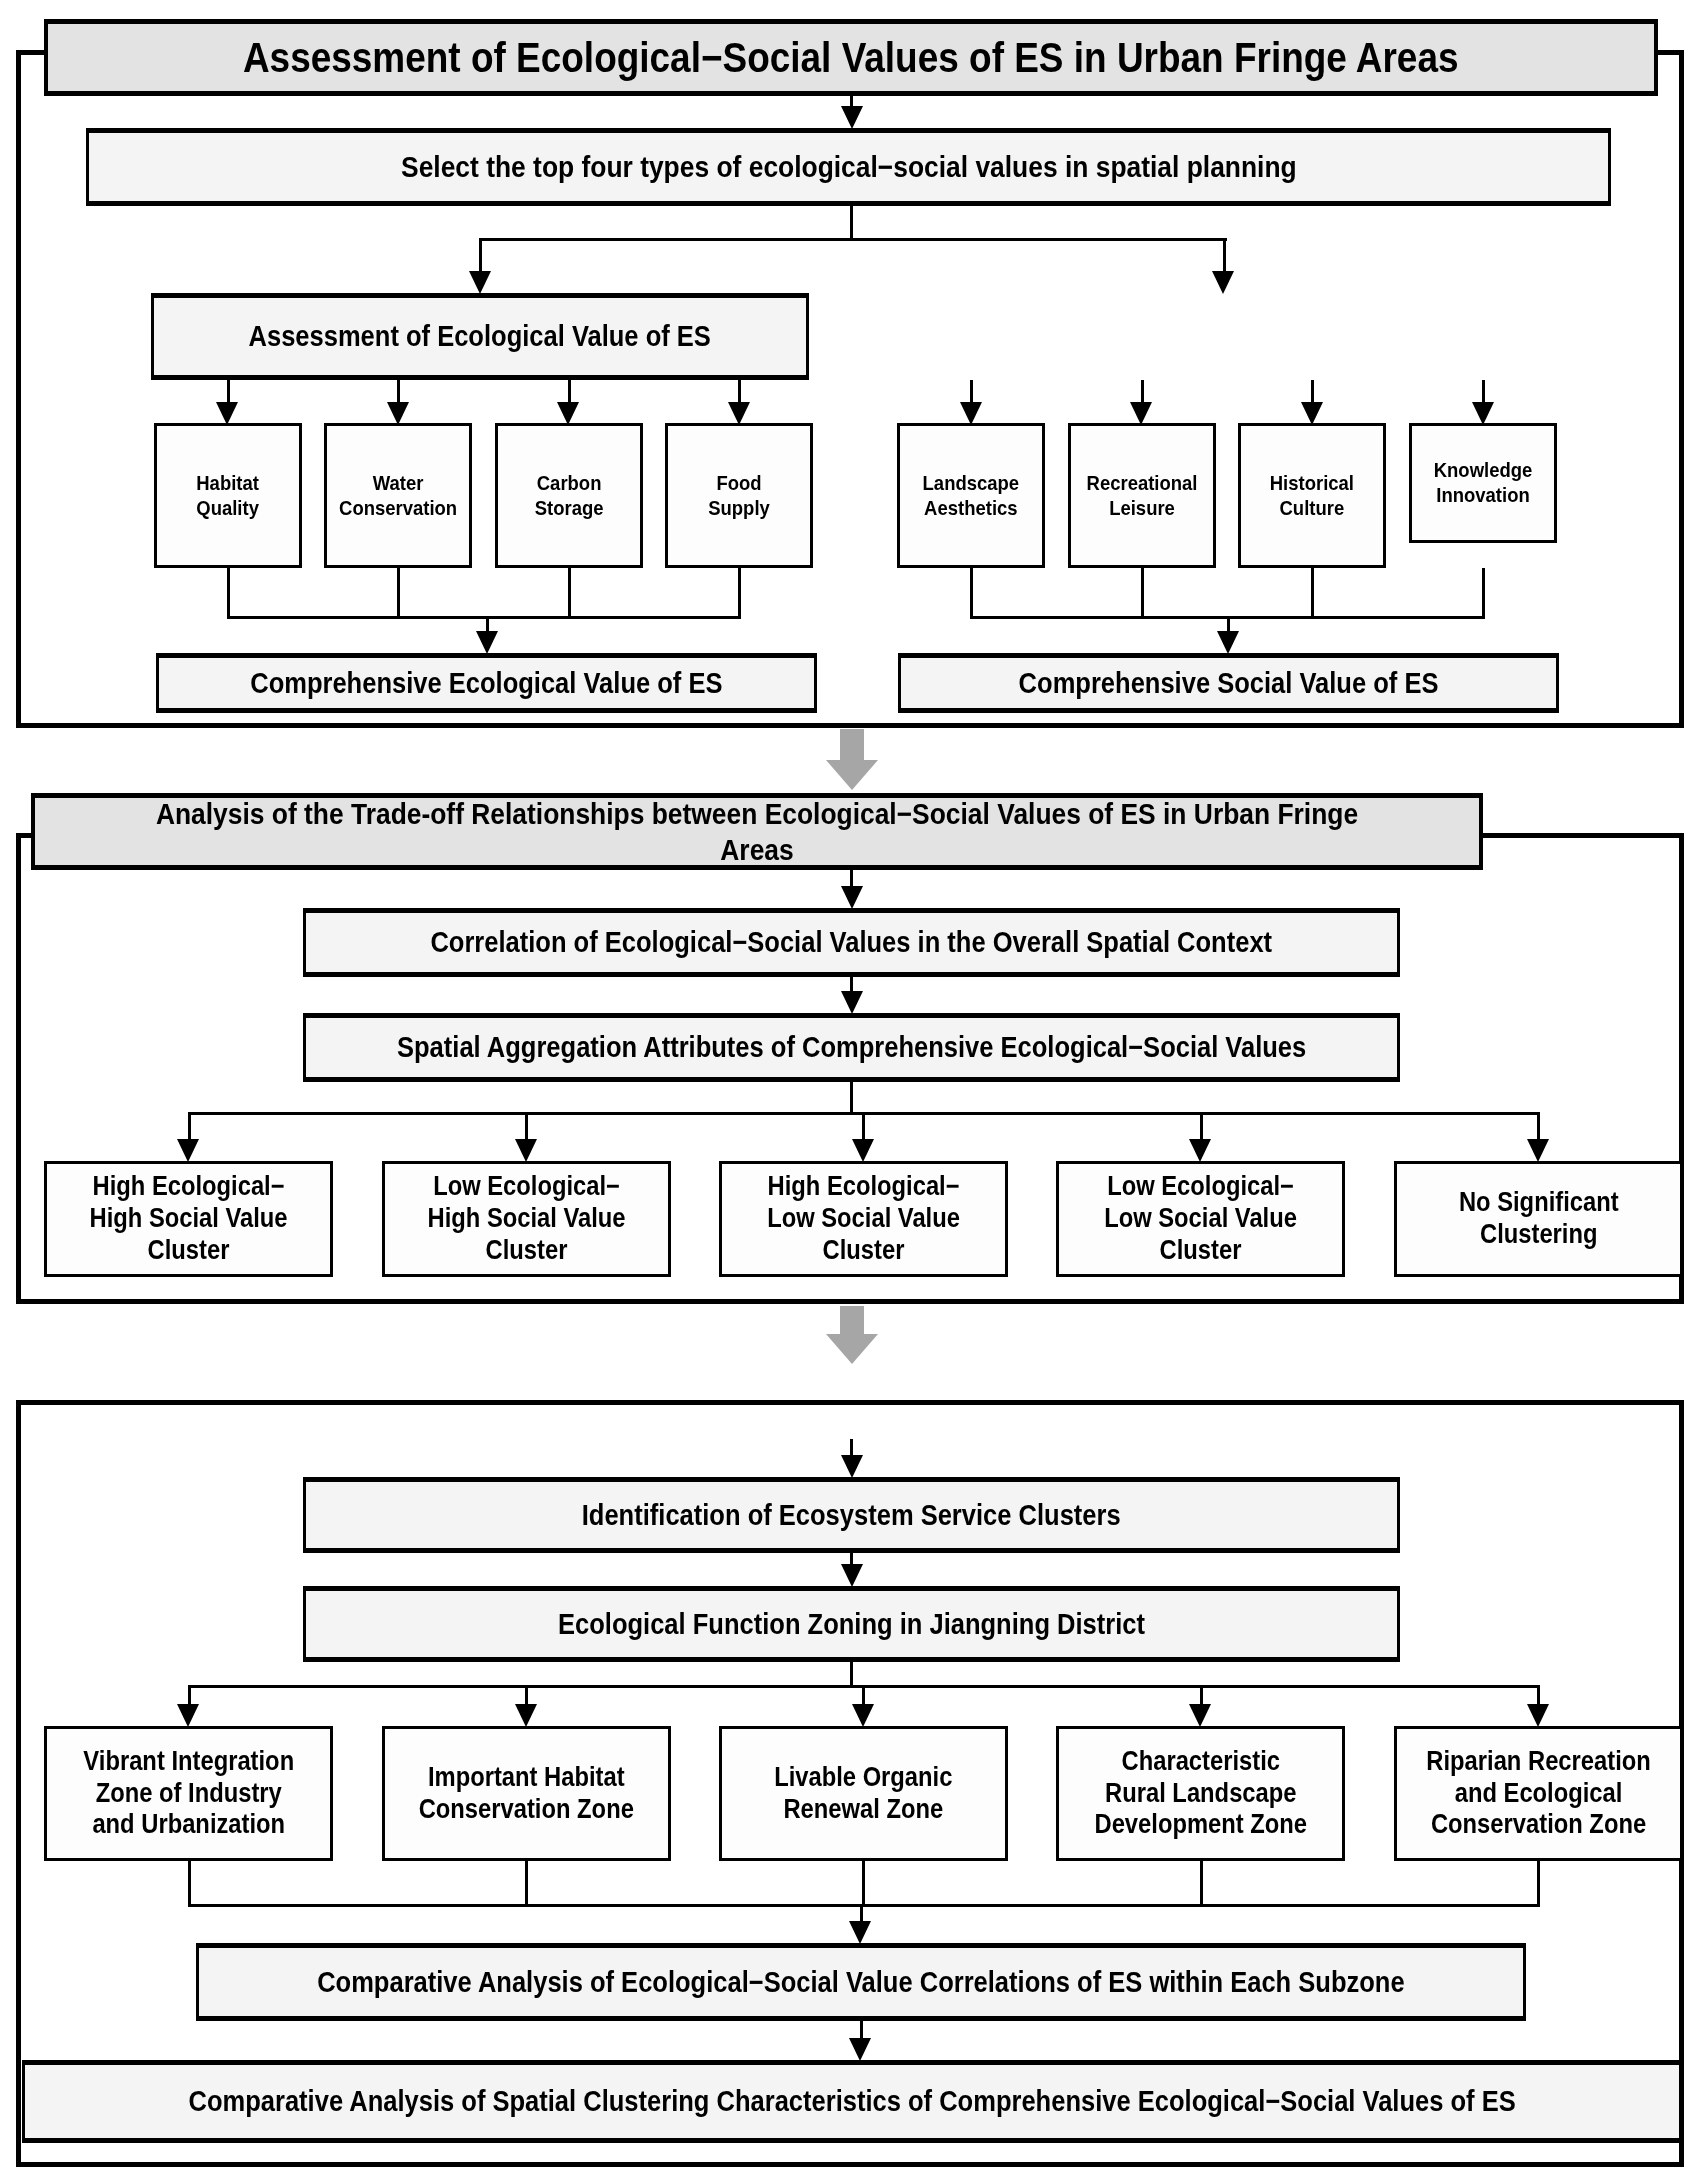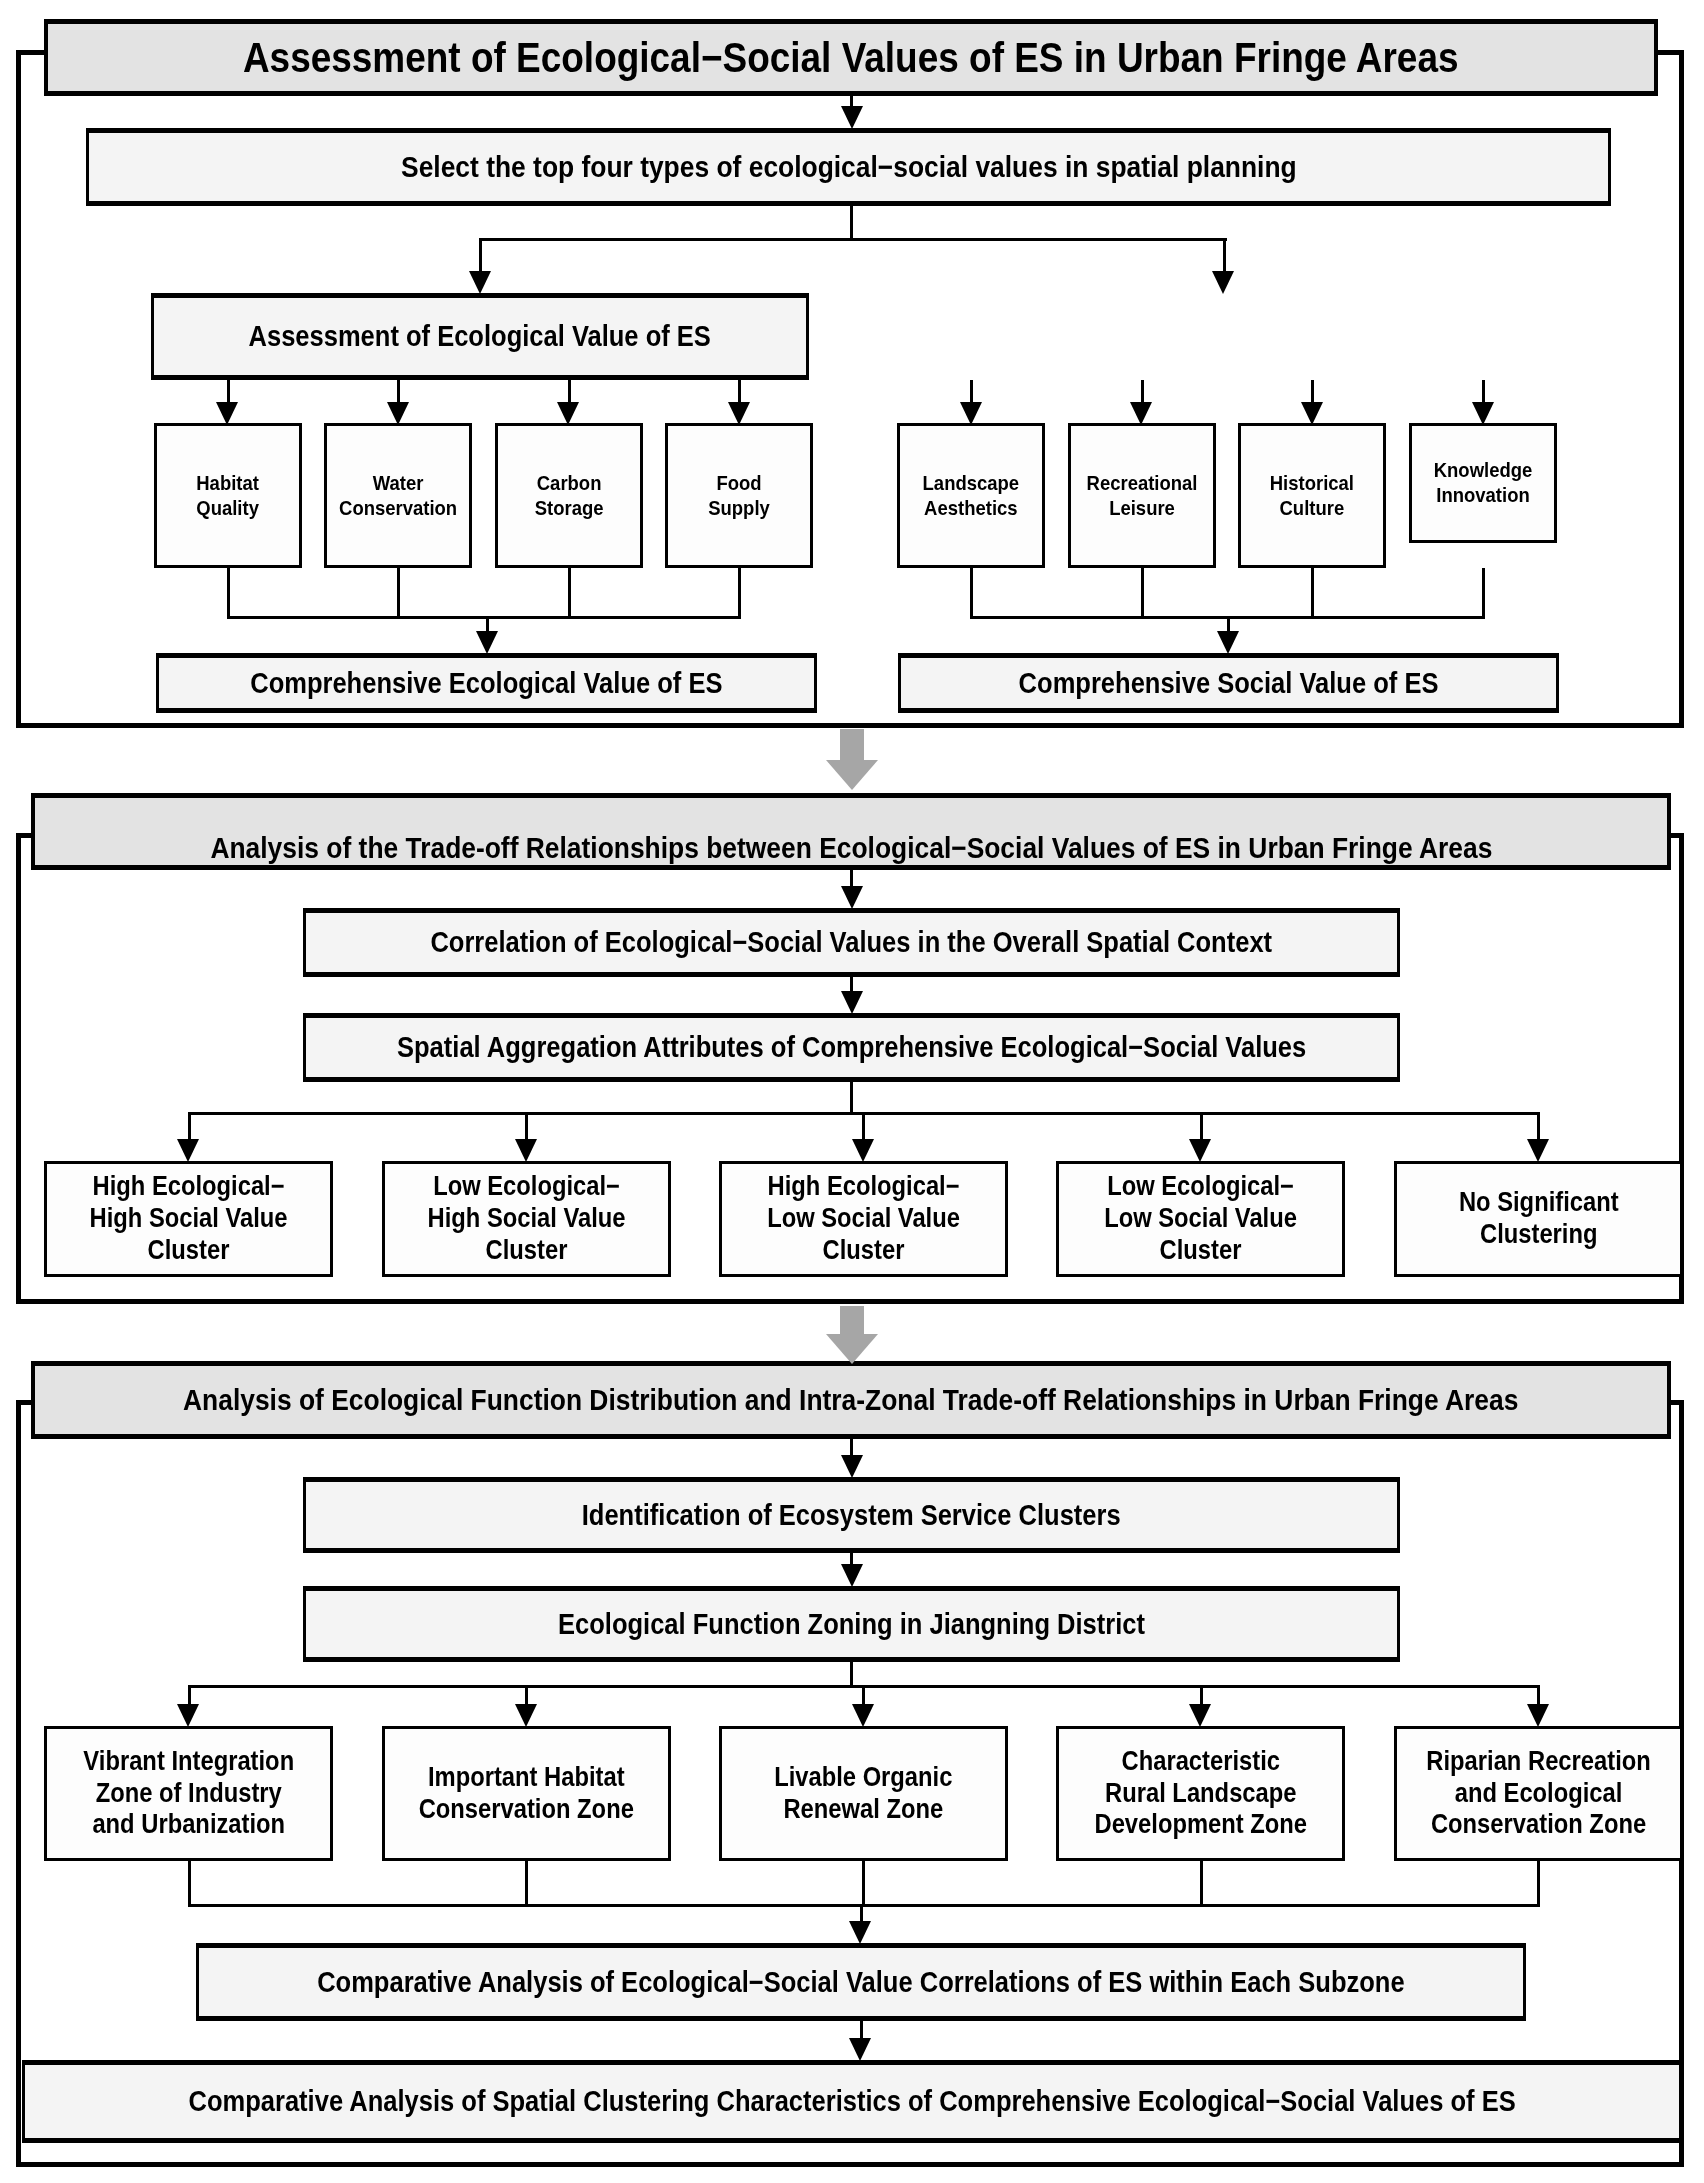--- a/index.html
+++ b/index.html
@@ -139,21 +139,21 @@
   </div>
   <div class="box wide fs56" style="left:898px;top:653px;width:661px;height:60px;">
     <span class="cx">Comprehensive Social Value of ES</span>
   </div>
 
   <div class="gstem" style="left:840px;top:729px;height:32px;"></div>
   <div class="garr" style="left:826px;top:760px;"></div>
 
   <div class="frame" style="left:15.6px;top:833px;width:1668px;height:471px;"></div>
 
-  <div class="box hdr fs58" style="left:31px;top:793px;width:1640px;height:77px;align-items:flex-end;">
+  <div class="box hdr fs58" style="left:31px;top:793px;width:1452px;height:77px;">
     <span class="cx">Analysis of the Trade-off Relationships between Ecological−Social Values of ES in Urban Fringe Areas</span>
   </div>
 
   <div class="vline" style="left:850px;top:870px;height:17.7px;"></div>
   <div class="arr" style="left:841px;top:886px;"></div>
 
   <div class="box wide fs56" style="left:303px;top:908px;width:1097px;height:69px;">
     <span class="cx">Correlation of Ecological−Social Values in the Overall Spatial Context</span>
   </div>
 
@@ -200,23 +200,20 @@
   <div class="box fs52" style="left:1394px;top:1161px;width:289px;height:116px;">
     <span class="cx">No Significant
 Clustering</span>
   </div>
 
   <div class="gstem" style="left:840px;top:1306px;height:30px;"></div>
   <div class="garr" style="left:826px;top:1334px;"></div>
 
   <div class="frame" style="left:15.6px;top:1400px;width:1668px;height:767px;"></div>
 
-  <div class="box hdr fs58" style="left:31px;top:1361px;width:1640px;height:78px;">
-    <span class="cx">Analysis of Ecological Function Distribution and Intra-Zonal Trade-off Relationships in Urban Fringe Areas</span>
-  </div>
 
   <div class="vline" style="left:850px;top:1439px;height:17.7px;"></div>
   <div class="arr" style="left:841px;top:1455px;"></div>
 
   <div class="box wide fs56" style="left:303px;top:1477px;width:1097px;height:76px;">
     <span class="cx">Identification of Ecosystem Service Clusters</span>
   </div>
 
   <div class="vline" style="left:850px;top:1553px;height:13.6px;"></div>
   <div class="arr" style="left:841px;top:1564px;"></div>

